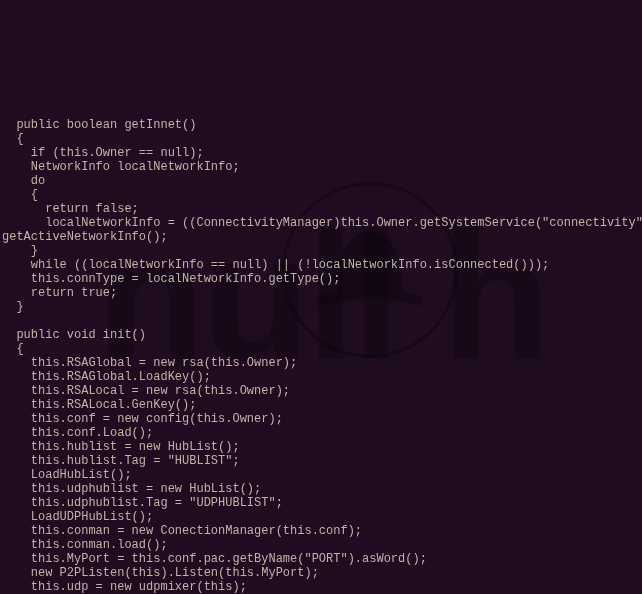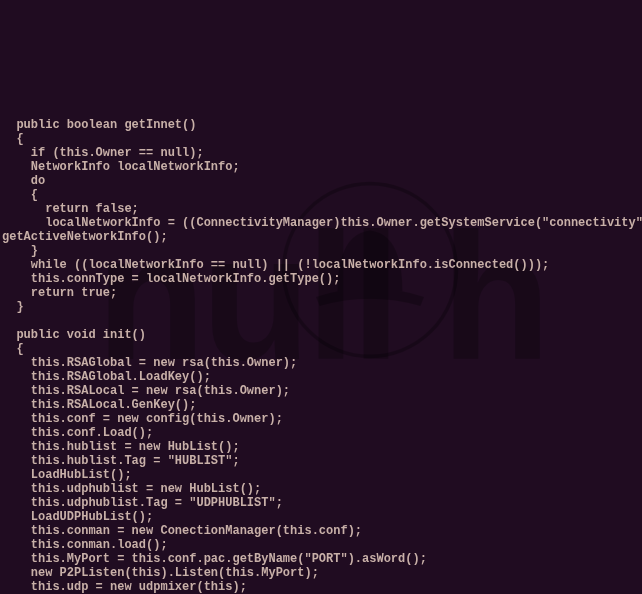--- a/index.html
+++ b/index.html
@@ -35,21 +35,20 @@
     left: 280px;
     width: 180px;
     height: 180px;
     z-index: 0;
     opacity: 0.25;
     pointer-events: none;
   }
   .code {
     position: relative;
     z-index: 1;
-    font-weight: bold;
   }
 </style>
 </head>
 <body>
 
 
 
 <svg class="hat" viewBox="0 0 100 100">
   <circle cx="50" cy="50" r="48" fill="none" stroke="#000" stroke-width="2"></circle>
   <path d="M 20 65 Q 50 55 80 65 L 78 70 Q 50 62 22 70 Z" fill="#000"></path>

